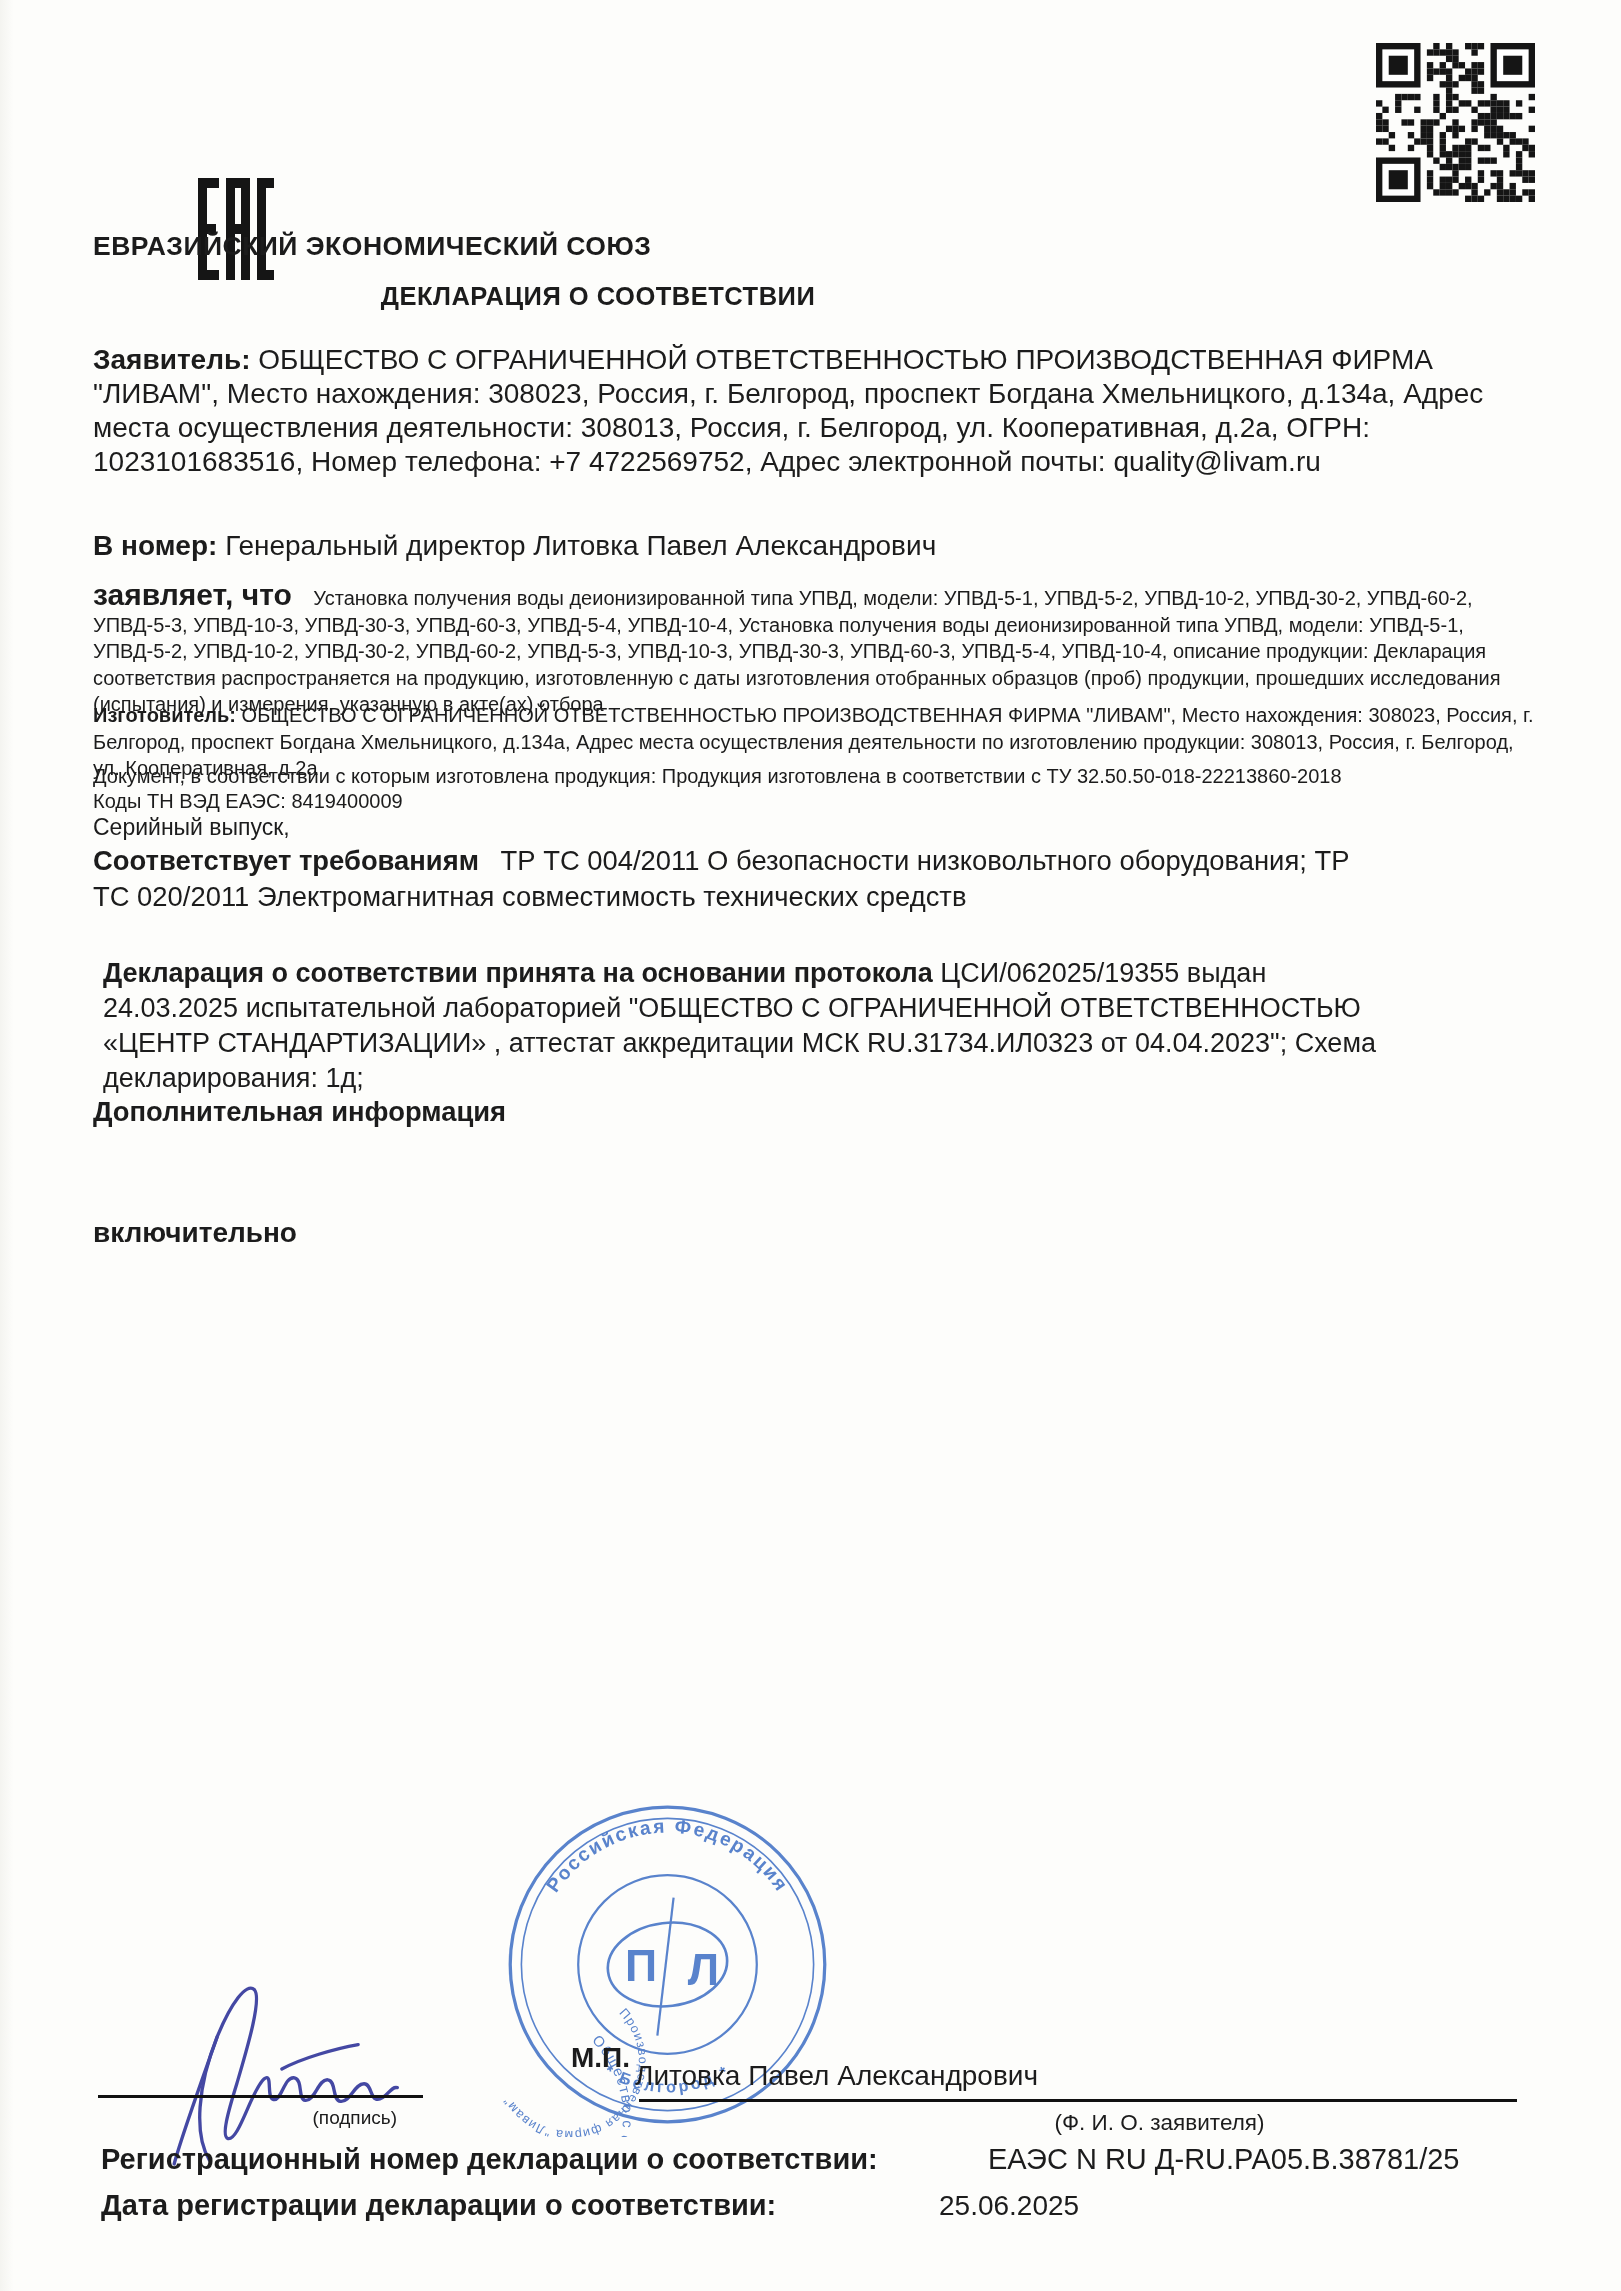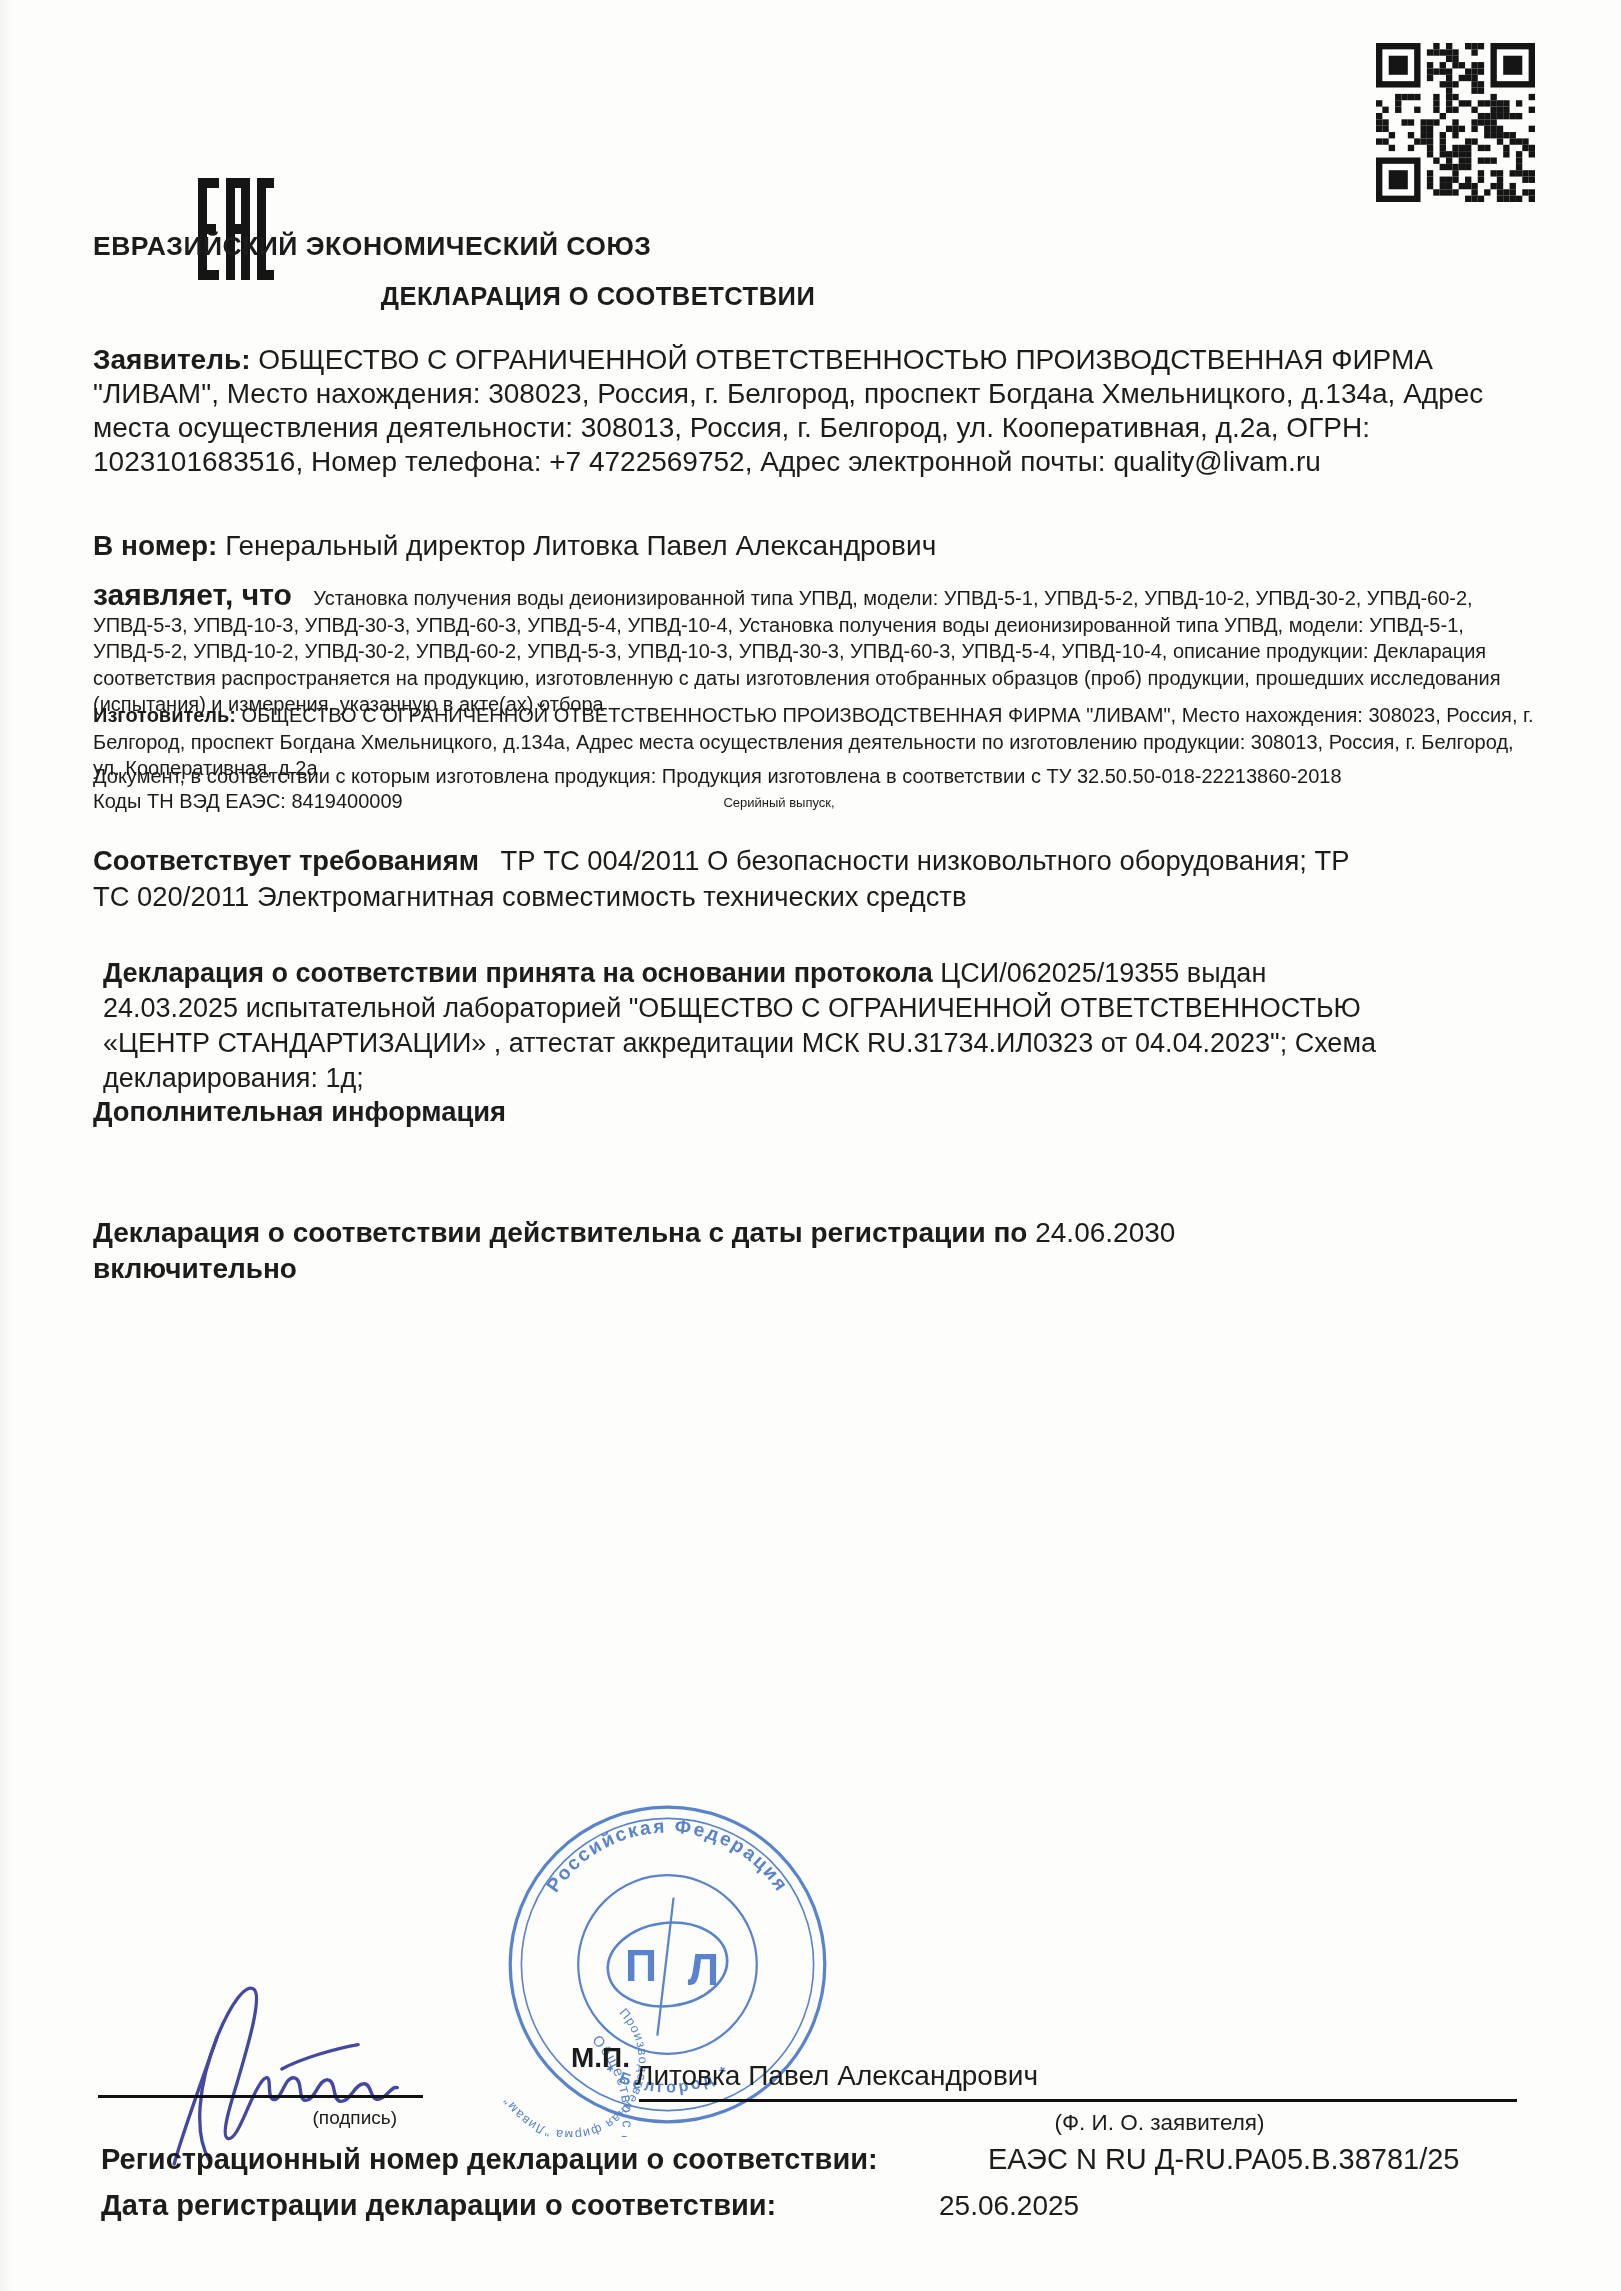--- a/index.html
+++ b/index.html
@@ -20,21 +20,21 @@
           font-size:25.5px;font-weight:bold;letter-spacing:0.5px;}
   
   .par{position:absolute;left:93px;}
   .applicant{top:343px;width:1441px;font-size:28px;line-height:34px;}
   .vlitse{top:530px;width:1441px;font-size:28px;}
   .declares{top:580px;width:1449px;font-size:20px;line-height:26.5px;}
   .declares .big{font-size:30px;font-weight:bold;line-height:30px;}
   .manufacturer{top:702px;width:1449px;font-size:20px;line-height:26.5px;}
   .docbasis{top:765px;width:1490px;font-size:20px;}
   .tnved{top:790px;width:1372px;font-size:20px;}
-  .serial{top:795px;width:1372px;font-size:13px;text-align:center;}
+  .serial{top:814px;width:1372px;font-size:23px;}
   .req{top:843px;width:1441px;font-size:27.4px;line-height:36px;}
   .req .l1{white-space:nowrap;}
   .protocol{top:956px;width:1441px;font-size:27px;line-height:35px;margin-left:10px;}
   .protocol .l1{white-space:nowrap;}
   .addinfo{top:1096px;width:1372px;font-size:27.4px;font-weight:bold;}
   .validity{top:1215px;width:1372px;font-size:28px;line-height:36px;}
   b.lb{font-weight:bold;}
   .gap{display:inline-block;width:21.6px;}
   
   .stamp-svg{position:absolute;left:495px;top:1792px;width:345px;height:345px;opacity:.93;}
@@ -318,21 +318,20 @@
   <div class="par protocol">
     <div class="l1"><b class="lb">Декларация о соответствии принята на основании протокола</b> <span>ЦСИ/062025/19355 выдан</span></div>
     <div>24.03.2025  испытательной лабораторией "ОБЩЕСТВО С ОГРАНИЧЕННОЙ ОТВЕТСТВЕННОСТЬЮ</div>
     <div>«ЦЕНТР СТАНДАРТИЗАЦИИ» , аттестат аккредитации МСК RU.31734.ИЛ0323 от 04.04.2023"; Схема</div>
     <div>декларирования: 1д;</div>
   </div>
 
   <div class="par addinfo">Дополнительная информация</div>
 
   <div class="par validity">
-    <div><b class="lb">Декларация о соответствии действительна с даты регистрации по</b> <span>24.06.2030</span></div>
     <div><b class="lb">включительно</b></div>
   </div>
 
   <svg class="stamp-svg" viewBox="0 0 340 340">
     <defs>
       <path id="arcTop" d="M 40 170 A 130 130 0 0 1 300 170" fill="none"></path>
       <path id="arcBottom" d="M 52 178 A 118 118 0 0 0 288 178" fill="none"></path>
       <path id="circOuter" d="M 95 245 A 106 106 0 1 1 94.9 244.9" fill="none"></path>
       <path id="circInner" d="M 122 218 A 68 68 0 1 1 121.9 217.9" fill="none"></path>
     </defs>

